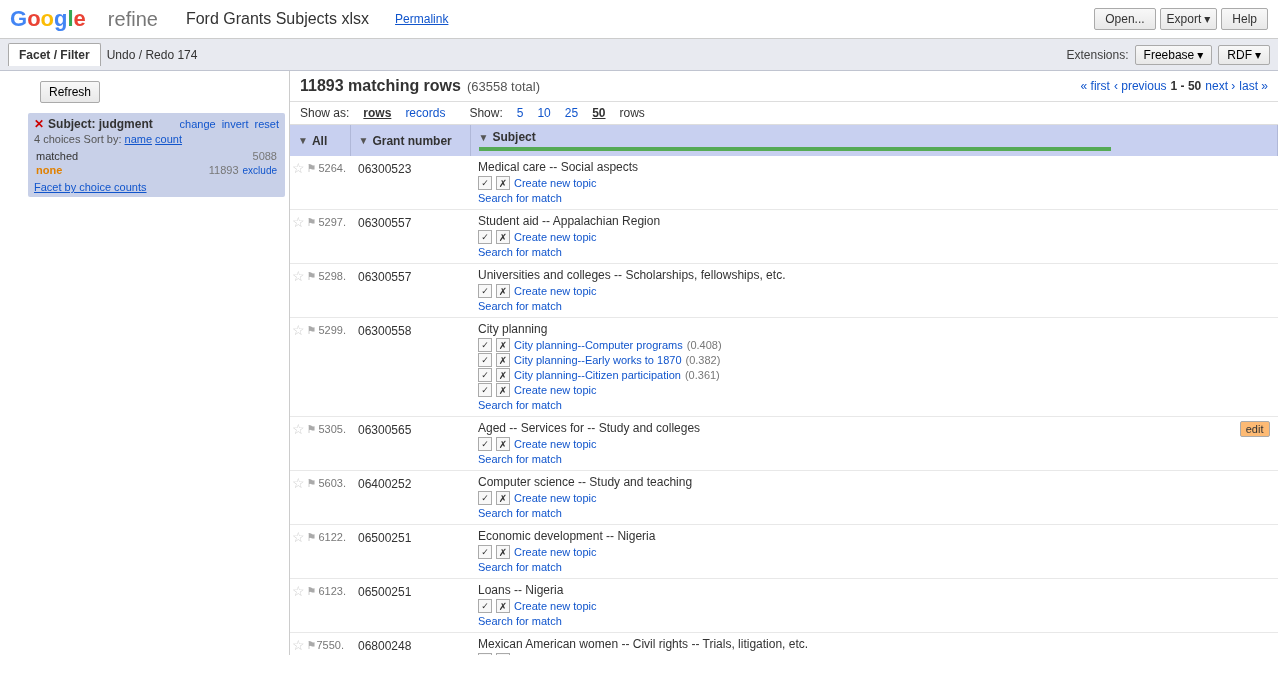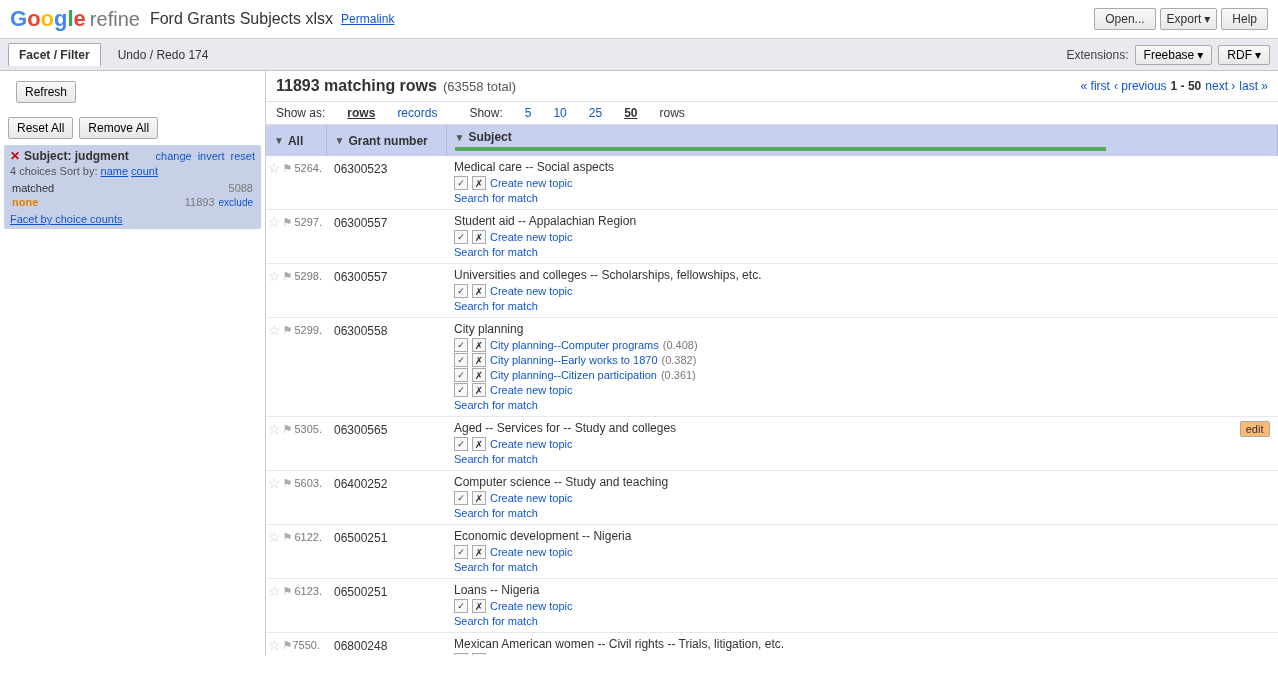--- a/index.html
+++ b/index.html
@@ -5,20 +5,21 @@
     * { box-sizing: border-box; margin: 0; padding: 0; }
     body { font-family: Arial, sans-serif; font-size: 12px; background: #fff; color: #333; }
 
     
     #header {
       display: flex;
       align-items: center;
       padding: 6px 10px;
       border-bottom: 1px solid #ccc;
       background: #fff;
+      gap: 18px;
     }
     #logo {
       font-size: 22px;
       font-weight: bold;
       color: #4285f4;
       margin-right: 4px;
     }
     #logo span.g { color: #4285f4; }
     #logo span.o1 { color: #ea4335; }
     #logo span.o2 { color: #fbbc05; }
@@ -84,21 +85,21 @@
       border-bottom: none;
       padding: 4px 10px;
       font-weight: bold;
       font-size: 12px;
       cursor: pointer;
       border-radius: 2px 2px 0 0;
     }
     #undo-redo {
       font-size: 12px;
       color: #333;
-      margin-left: 11px;
+      margin-left: 0;
     }
     .toolbar-right {
       margin-left: auto;
       display: flex;
       align-items: center;
       gap: 6px;
       font-size: 12px;
     }
     .ext-label { color: #404040; }
     .ext-btn {
@@ -119,20 +120,21 @@
       height: calc(674px - 90px);
     }
 
     
     #left-panel {
       width: 266px;
       border-right: 1px solid #ccc;
       flex-shrink: 0;
       overflow-y: auto;
       background: #fff;
+      margin-left: 24px;
     }
     #refresh-btn {
       margin: 6px 8px;
       padding: 3px 8px;
       border: 1px solid #aaa;
       background: linear-gradient(to bottom, #f8f8f8, #e8e8e8);
       cursor: pointer;
       border-radius: 2px;
       font-size: 12px;
     }
@@ -241,21 +243,21 @@
       align-items: center;
       gap: 4px;
     }
     #pagination a { color: #15c; cursor: pointer; text-decoration: none; }
     #pagination .current { color: #333; font-weight: bold; }
 
     #show-bar {
       padding: 4px 10px;
       display: flex;
       align-items: center;
-      gap: 22px;
+      gap: 14px;
       font-size: 12px;
       border-bottom: 1px solid #ddd;
       background: #fff;
     }
     .show-link { color: #15c; cursor: pointer; text-decoration: none; }
     .show-link.bold { font-weight: bold; color: #333; text-decoration: underline; }
 
     
     #data-table-container {
       flex: 1;
@@ -350,24 +352,20 @@
       <span>▾</span>
     </button>
   </div>
 </div>
 
 <div id="main">
 
   <div id="left-panel">
     <div style="display:flex; align-items:center; padding:4px 8px; gap:6px;">
       <button id="refresh-btn" class="left-btn">Refresh</button>
-    </div>
-    <div id="left-top-btns">
-      <button class="left-btn">Reset All</button>
-      <button class="left-btn">Remove All</button>
     </div>
     <div id="subject-box">
       <div id="subject-header">
         <div id="subject-title-row">
           <span class="x-icon">✕</span>
           <span id="subject-name">Subject: judgment</span>
         </div>
         <div class="subject-actions">
           <span>change</span>
           <span>invert</span>

